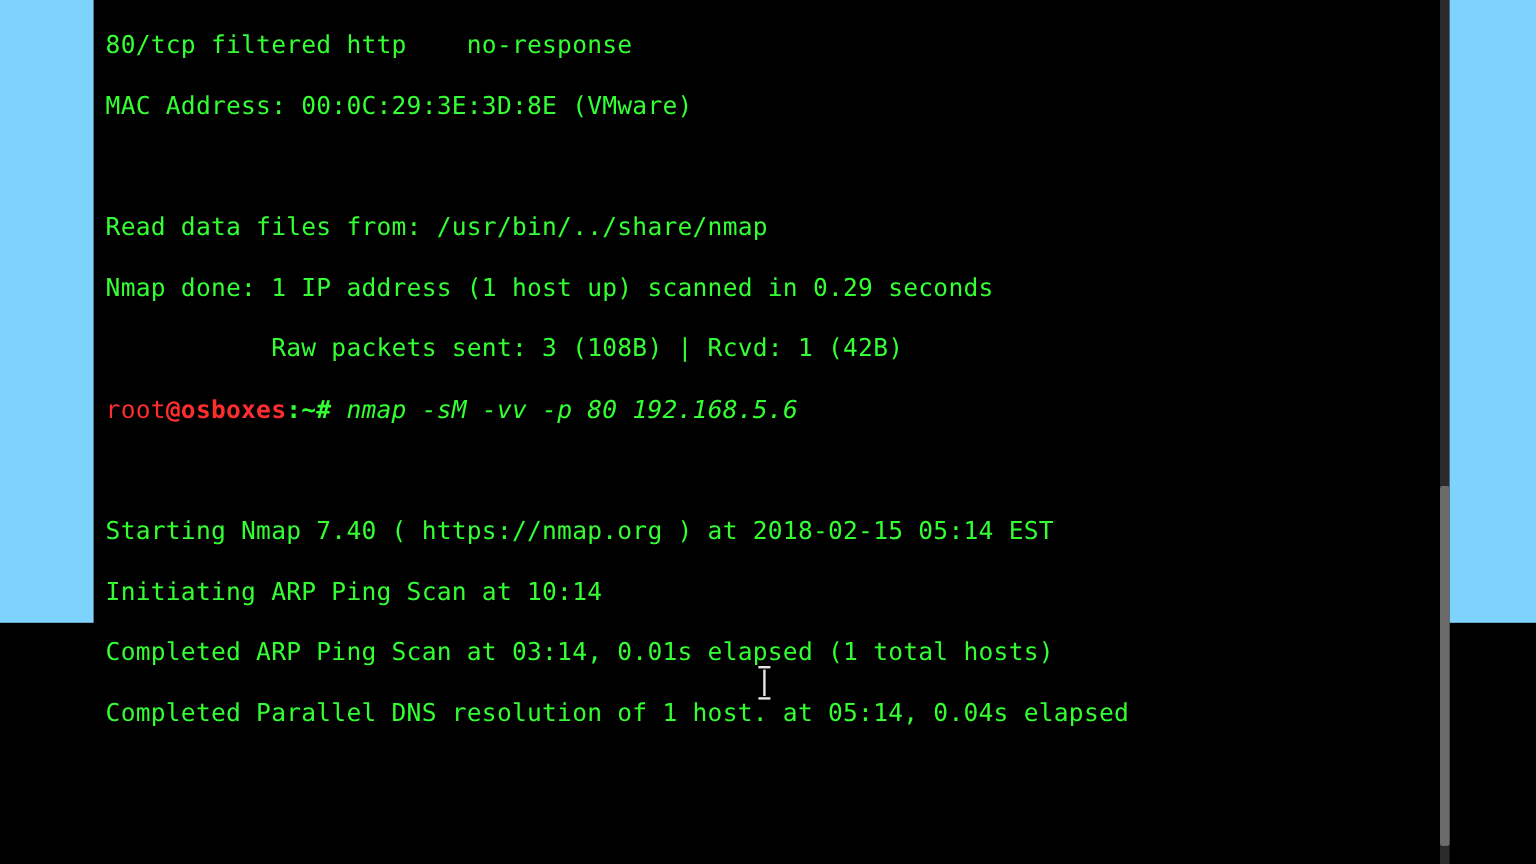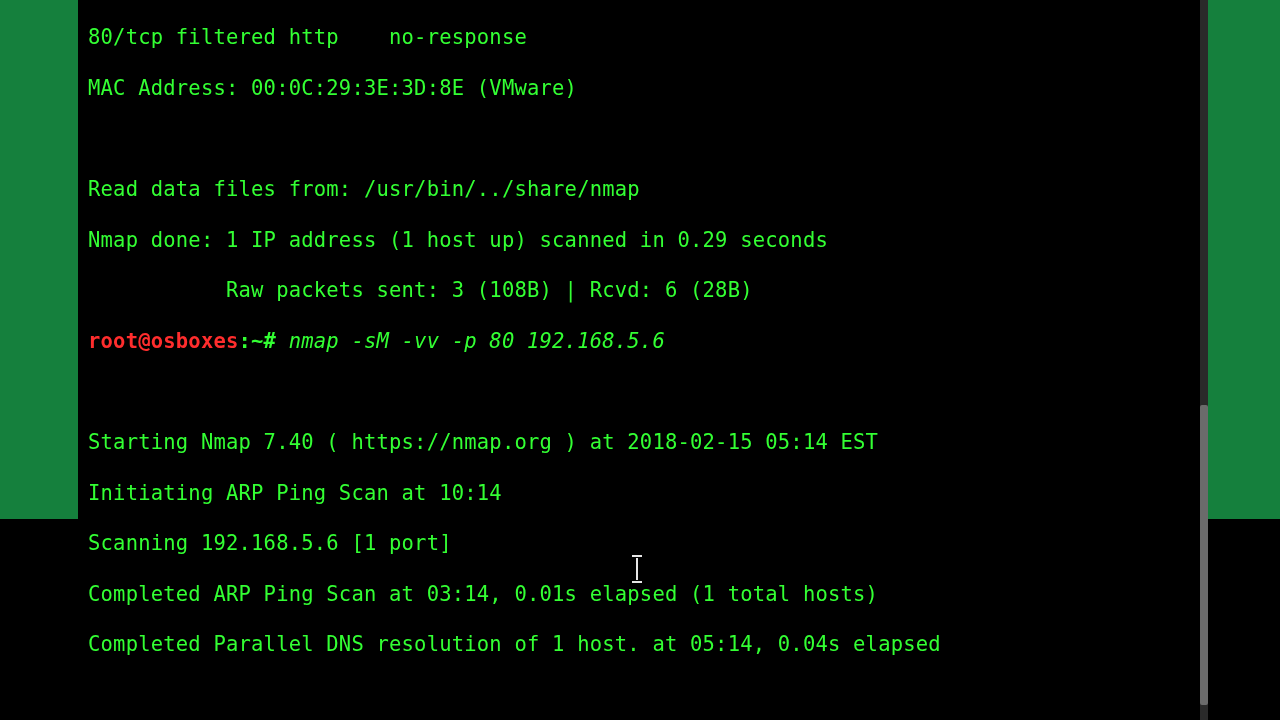--- a/index.html
+++ b/index.html
@@ -8,21 +8,21 @@
     background: #000;
     width: 1280px;
     height: 720px;
     overflow: hidden;
     font-family: "DejaVu Sans Mono", "Liberation Mono", "Consolas", monospace;
   }
   .outer {
     position: relative;
     width: 1280px;
     height: 519px;
-    background: #15803d;
+    background: #7dd3fc;
   }
   .term-wrap {
     position: absolute;
     left: 78px;
     top: 0;
     width: 1122px;
     height: 720px;
     background: #000;
   }
   .scrollbar-track {
@@ -45,21 +45,21 @@
     left: 10px;
     top: 0;
     right: 0;
     color: #33ff33;
     font-size: 20.5px;
     line-height: 25.3px;
     letter-spacing: 0.2px;
     white-space: pre;
   }
   .line { white-space: pre; }
-  .prompt-user { color: #ff2d2d; font-weight: bold; margin-top: 44px; }
+  .prompt-user { color: #ff2d2d; font-weight: normal; margin-top: 44px; }
   .prompt-sep  { color: #ff2d2d; font-weight: bold;}
   .prompt-host { color: #ff2d2d; font-weight: bold;}
   .prompt-rest { color: #33ff33; font-weight: bold;}
   .cmd { color: #33ff33; font-style: italic; }
   .out { color: #33ff33; }
   .text-caret {
     position: absolute;
     width: 1.5px;
     height: 22px;
     background: #e6e6e6;
@@ -82,26 +82,25 @@
 
 <div class="outer">
 
   <div class="term-wrap">
     <div class="term">
 <div class="line out">80/tcp filtered http    no-response</div>
 <div class="line out">MAC Address: 00:0C:29:3E:3D:8E (VMware)</div>
 <div class="line out"> </div>
 <div class="line out">Read data files from: /usr/bin/../share/nmap</div>
 <div class="line out">Nmap done: 1 IP address (1 host up) scanned in 0.29 seconds</div>
-<div class="line out">           Raw packets sent: 3 (108B) | Rcvd: 6 (28B)</div>
+<div class="line out">           Raw packets sent: 3 (108B) | Rcvd: 1 (42B)</div>
 <div class="line"><span class="prompt-user">root</span><span class="prompt-sep">@</span><span class="prompt-host">osboxes</span><span class="prompt-rest">:~# </span><span class="cmd">nmap -sM -vv -p 80 192.168.5.6</span></div>
 <div class="line out"> </div>
 <div class="line out">Starting Nmap 7.40 ( https://nmap.org ) at 2018-02-15 05:14 EST</div>
 <div class="line out">Initiating ARP Ping Scan at 10:14</div>
-<div class="line out">Scanning 192.168.5.6 [1 port]</div>
 <div class="line out">Completed ARP Ping Scan at 03:14, 0.01s elapsed (1 total hosts)</div>
 <div class="line out">Completed Parallel DNS resolution of 1 host. at 05:14, 0.04s elapsed</div>
 
 
 
 
 
 
 
 

